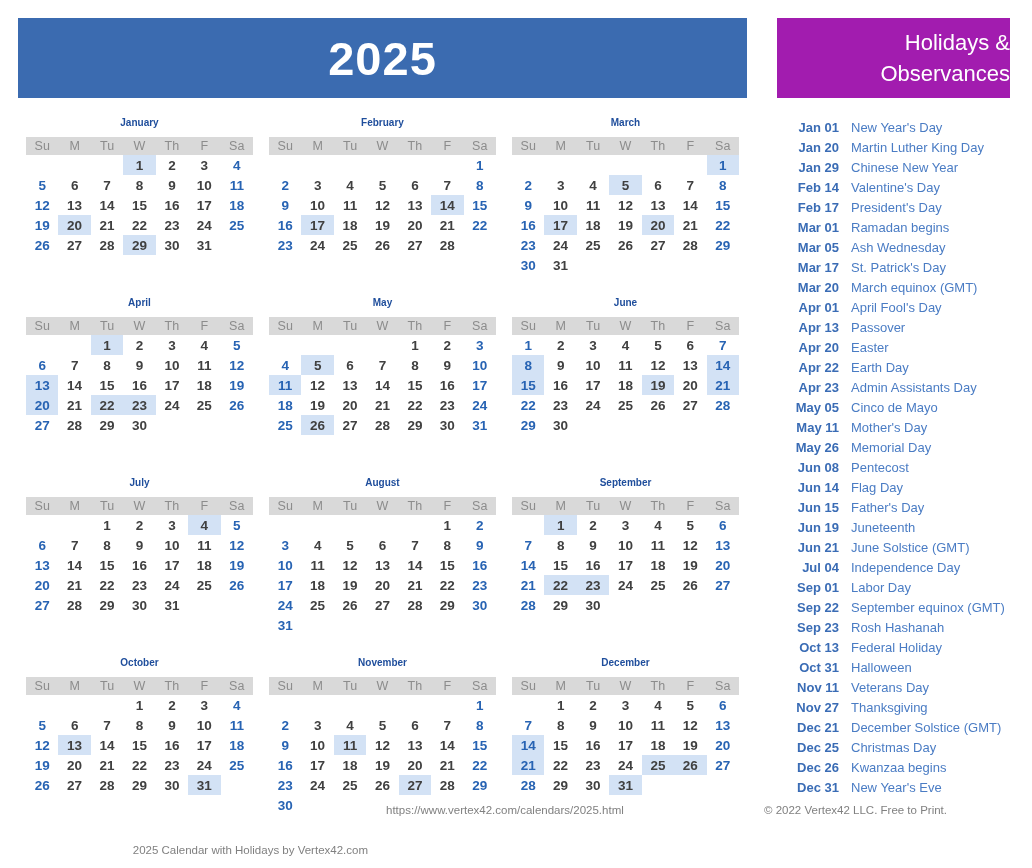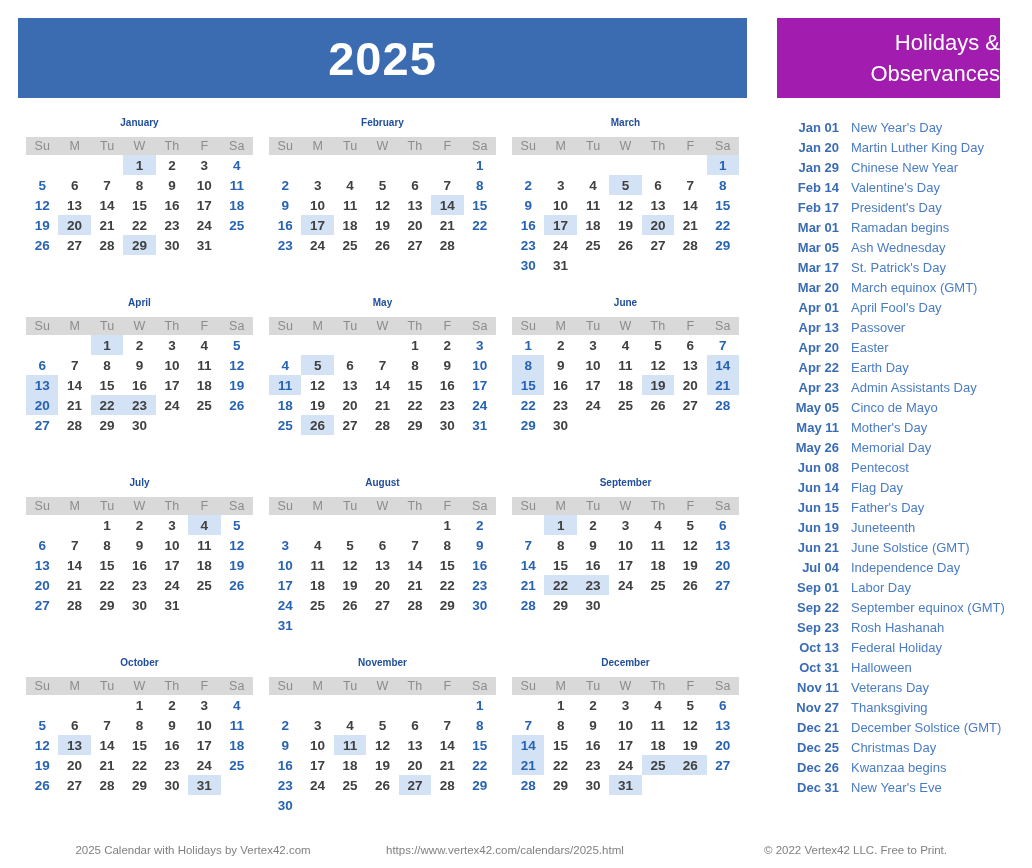--- a/index.html
+++ b/index.html
@@ -12,21 +12,21 @@
     height: 868px;
     font-family: "Liberation Sans", sans-serif;
     color: #333333;
     overflow: hidden;
   }
   .page {
     position: relative;
     width: 1032px;
     height: 868px;
     box-sizing: border-box;
-    padding: 18px 32px 0 18px;
+    padding: 18px 22px 0 18px;
   }
   
   .header-row {
     display: flex;
     align-items: stretch;
     gap: 30px;
     height: 80px;
   }
   .year-banner {
     flex: 0 0 729px;
@@ -145,21 +145,21 @@
   
   .footer {
     position: absolute;
     left: 18px;
     right: 18px;
     bottom: 12px;
     display: flex;
     font-size: 11.5px;
     color: #808080;
   }
-  .footer .f-left  { flex: 0 0 350px; text-align: center; }
+  .footer .f-left  { flex: 0 0 350px; text-align: right; margin-top: 40px; }
   .footer .f-mid   { flex: 1 1 auto;  text-align: left; padding-left: 18px;}
   .footer .f-right { flex: 0 0 250px; text-align: left; }
 </style>
 </head>
 <body>
 
 <div class="page">
 
   <div class="header-row">
     <div class="year-banner">

